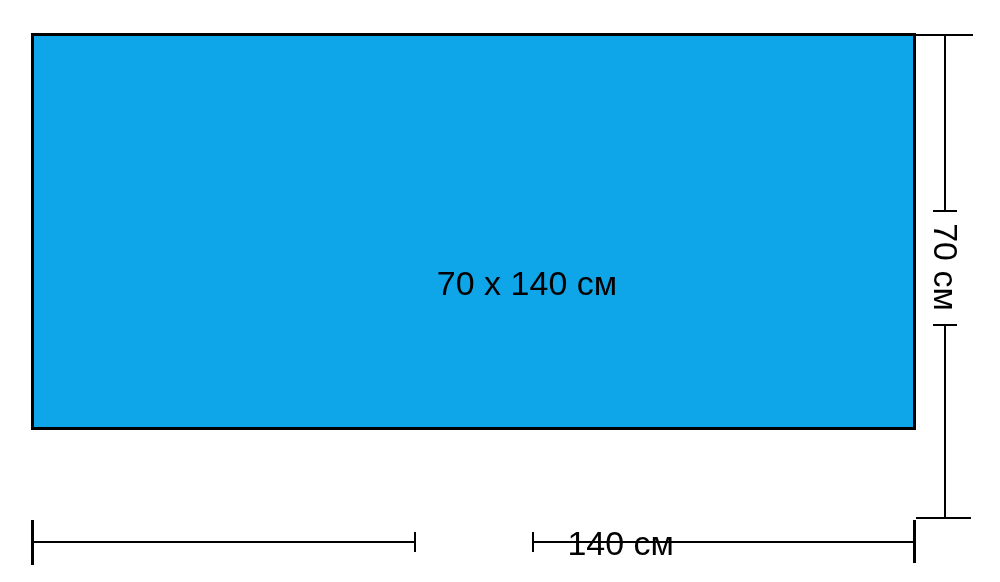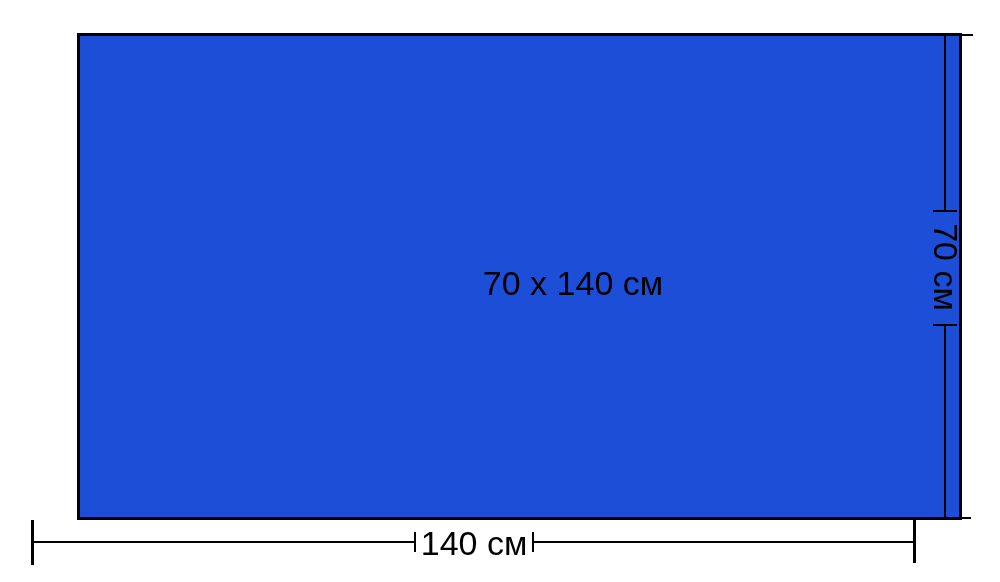--- a/index.html
+++ b/index.html
@@ -15,25 +15,24 @@
     overflow: hidden;
     font-family: "Liberation Sans", sans-serif;
     color: #000000;
   }
   .line { position: absolute; background: #000000; }
 
   
   #rect {
     position: absolute;
     left: 31px; top: 33px;
-    width: 885px; height: 487px;
+    width: 885px; height: 397px;
     box-sizing: border-box;
     border: 3px solid #000000;
-    background: #1d4ed8;
-    margin-left: 46px;
+    background: #0ea5e9;
   }
 
   
   #ext-top-right    { left: 916px; top: 34px;  width: 57px; height: 2px; }
   #ext-bottom-right-h { left: 916px; top: 517px; width: 55px; height: 2px; }
   #ext-left-v       { left: 31px;  top: 520px; width: 3px;  height: 45px; }
   #ext-right-v      { left: 913px; top: 520px; width: 3px;  height: 43px; }
 
   
   #vdim-upper       { left: 944px; top: 36px;  width: 2px;  height: 175px; }
@@ -49,21 +48,21 @@
 
   .dim-text {
     position: absolute;
     font-size: 34px;
     line-height: 42px;
     text-align: center;
     white-space: nowrap;
     color: #000000;
   }
   #center-label { left: 293px; top: 226px; width: 400px; }
-  #width-label  { left: 274px; top: 522px; width: 400px; }
+  #width-label  { left: 274px; top: 522px; width: 400px; text-align: right; }
   #height-label {
     left: 846px; top: 246px;
     width: 200px; height: 42px;
     transform: rotate(90deg);
   }
 </style>
 </head>
 <body>
 
 <div id="canvas">

